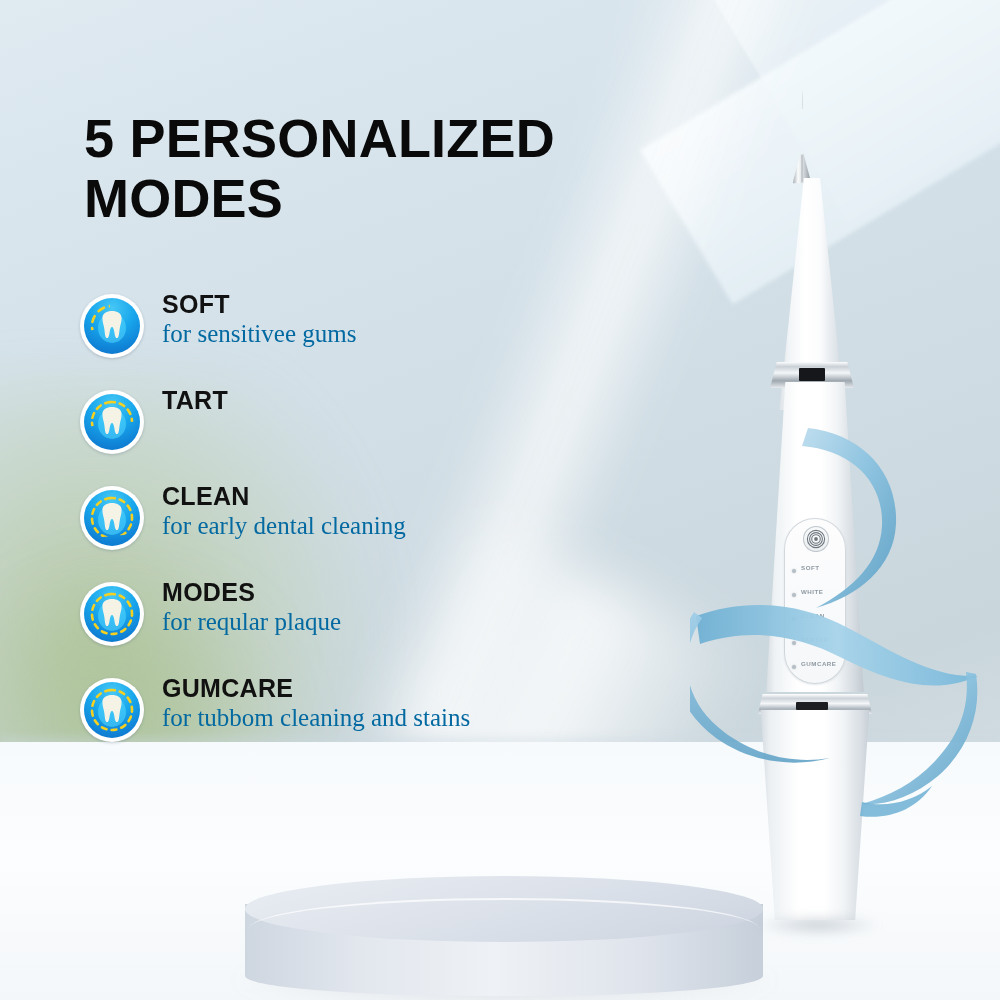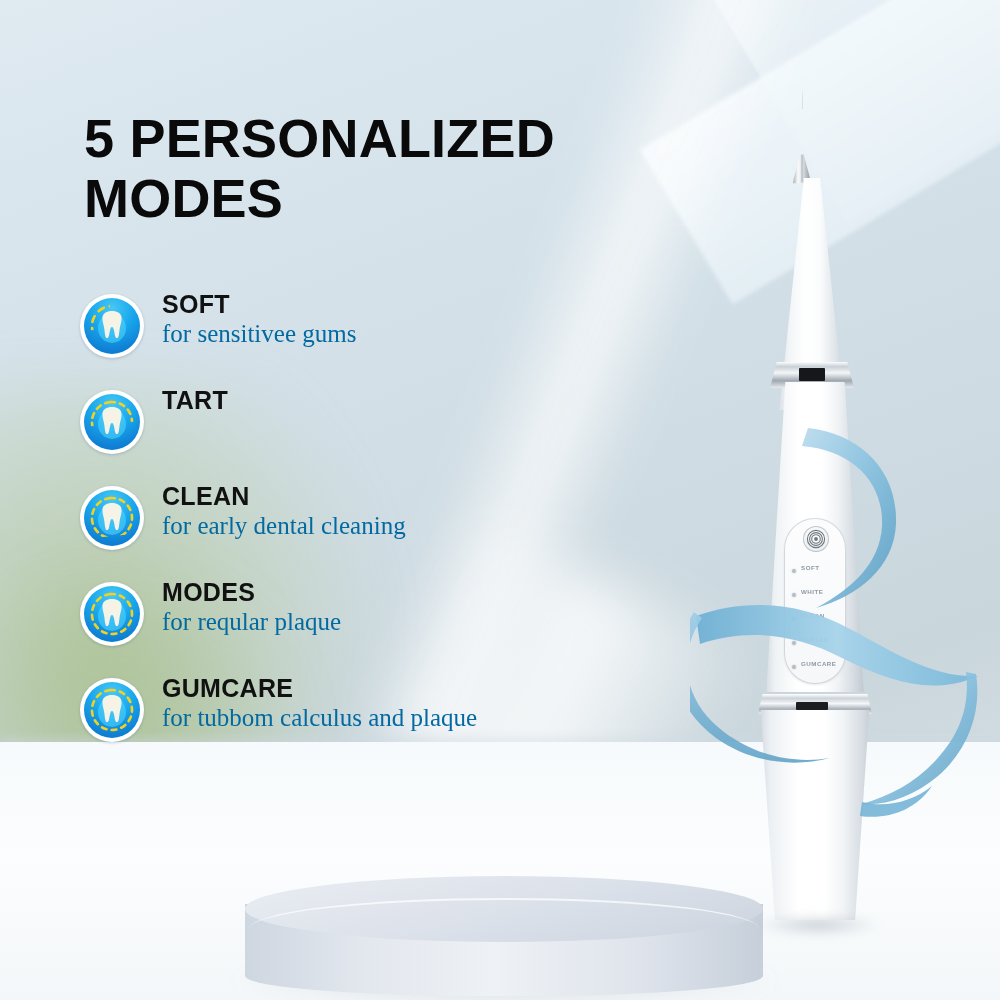--- a/index.html
+++ b/index.html
@@ -237,21 +237,21 @@
             <circle cx="28" cy="28" r="20" fill="none" stroke="#f5d020" stroke-width="2.6" stroke-dasharray="5 5" stroke-linecap="round" transform="rotate(-96 28 28)"></circle>
             <g>
               <ellipse cx="28" cy="30" rx="14" ry="15" fill="#56d8ff" opacity=".55"></ellipse>
               <path d="M28 13c-5.2 0-9.6 2.2-9.6 7.1 0 4.1 1.3 6.5 2 11.3.5 3.6.6 8.6 2.6 8.6 2.2 0 2.3-4.9 3.1-8.1.5-1.9 1-3 1.9-3s1.4 1.1 1.9 3c.8 3.2.9 8.1 3.1 8.1 2 0 2.1-5 2.6-8.6.7-4.8 2-7.2 2-11.3 0-4.9-4.4-7.1-9.6-7.1z" fill="#f5f2e6"></path>
             </g>
           </svg>
         </div>
       </div>
       <div class="feat-txt">
         <div class="feat-title">GUMCARE</div>
-        <div class="feat-sub">for tubbom calculus and plaque</div>
+        <div class="feat-sub">for tubbom cleaning and stains</div>
       </div>
     </div>
 
   </div>
 
   <div class="device">
 
     <svg class="tip-metal" width="40" height="140" viewBox="0 0 40 140" style="left:98px;top:14px;">
       <defs>
         <linearGradient id="mt" x1="0" y1="0" x2="1" y2="0">

